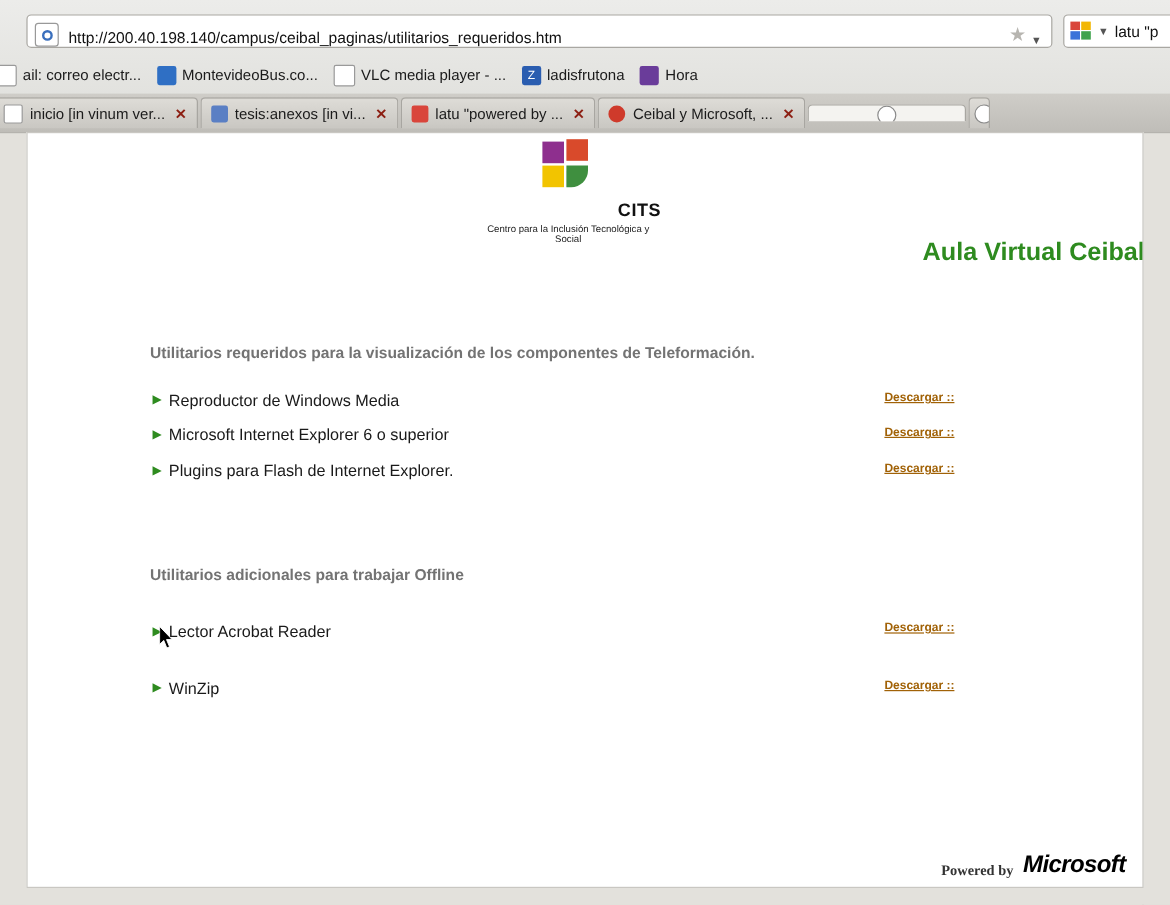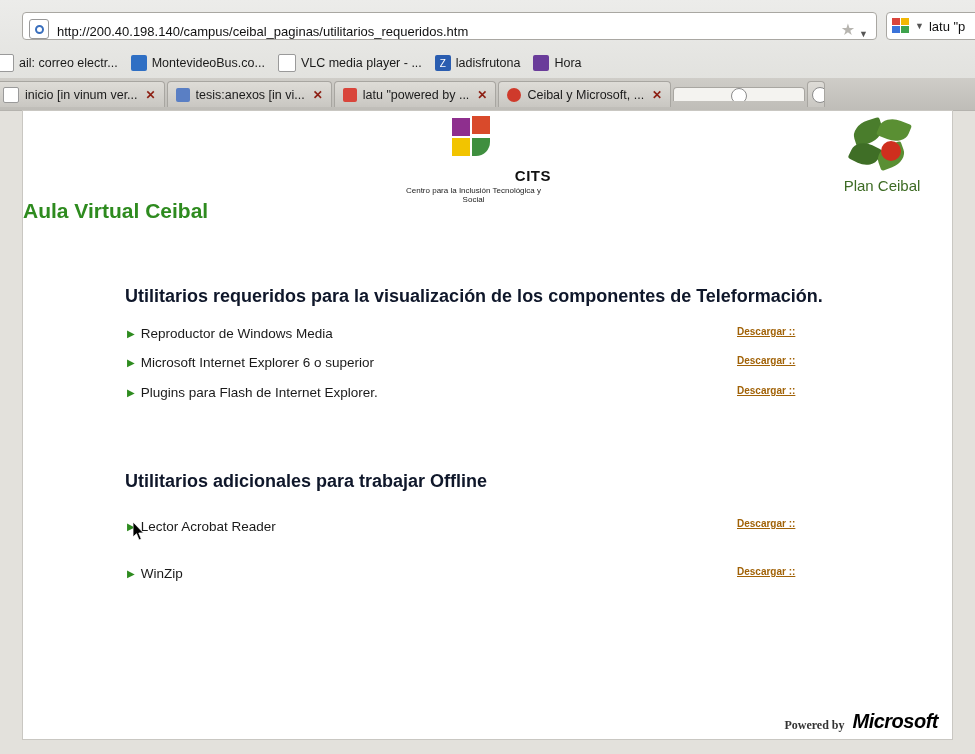--- a/index.html
+++ b/index.html
@@ -232,21 +232,21 @@
   }
   .cits-sub {
     font-size: 8px;
     color: #222;
     margin-top: 2px;
   }
   .aula {
     position: absolute;
     left: 0; top: 88px;
     width: 931px;
-    text-align: left;
+    text-align: right;
     font-size: 21px;
     font-weight: bold;
     color: #2e8b1f;
   }
   .ceibal {
     position: absolute;
     right: 10px; top: 8px;
     width: 120px;
     text-align: center;
   }
@@ -272,23 +272,23 @@
     left: 30px; top: 22px;
   }
   .ceibal-name {
     font-size: 15px;
     color: #3d6b24;
     margin-top: 2px;
   }
 
   .sec-title {
     position: absolute;
-    font-size: 18px;
-    font-weight: bold;
-    color: #0f172a;
+    font-size: 13px;
+    font-weight: bold;
+    color: #737373;
   }
   .sec1 { left: 102px; top: 175px; }
   .sec2 { left: 102px; top: 360px; }
 
   .item {
     position: absolute;
     font-size: 13.5px;
     color: #1a1a1a;
     display: flex;
     align-items: center;
@@ -462,30 +462,20 @@
       <div class="cits-logo">
         <span class="sq s1"></span>
           <span class="sq s2"></span>
         <span class="sq s3"></span>
           <span class="sq s4"></span>
       </div>
       <div class="cits-title">CITS</div>
       <div class="cits-sub">Centro para la Inclusión Tecnológica y Social</div>
     </div>
 
-    <div class="ceibal">
-      <div class="ceibal-leaf">
-        <span class="lf l1"></span>
-          <span class="lf l2"></span>
-        <span class="lf l3"></span>
-          <span class="lf l4"></span>
-        <span class="dot"></span>
-      </div>
-      <div class="ceibal-name">Plan Ceibal</div>
-    </div>
 
     <div class="aula">Aula Virtual Ceibal</div>
 
     <div class="sec-title sec1">Utilitarios requeridos para la visualización de los componentes de Teleformación.</div>
     <div class="sec-title sec2">Utilitarios adicionales para trabajar Offline</div>
 
     <div class="item i1">
       <span class="arrow">▶</span>
       <span>Reproductor de Windows Media</span>
     </div>

